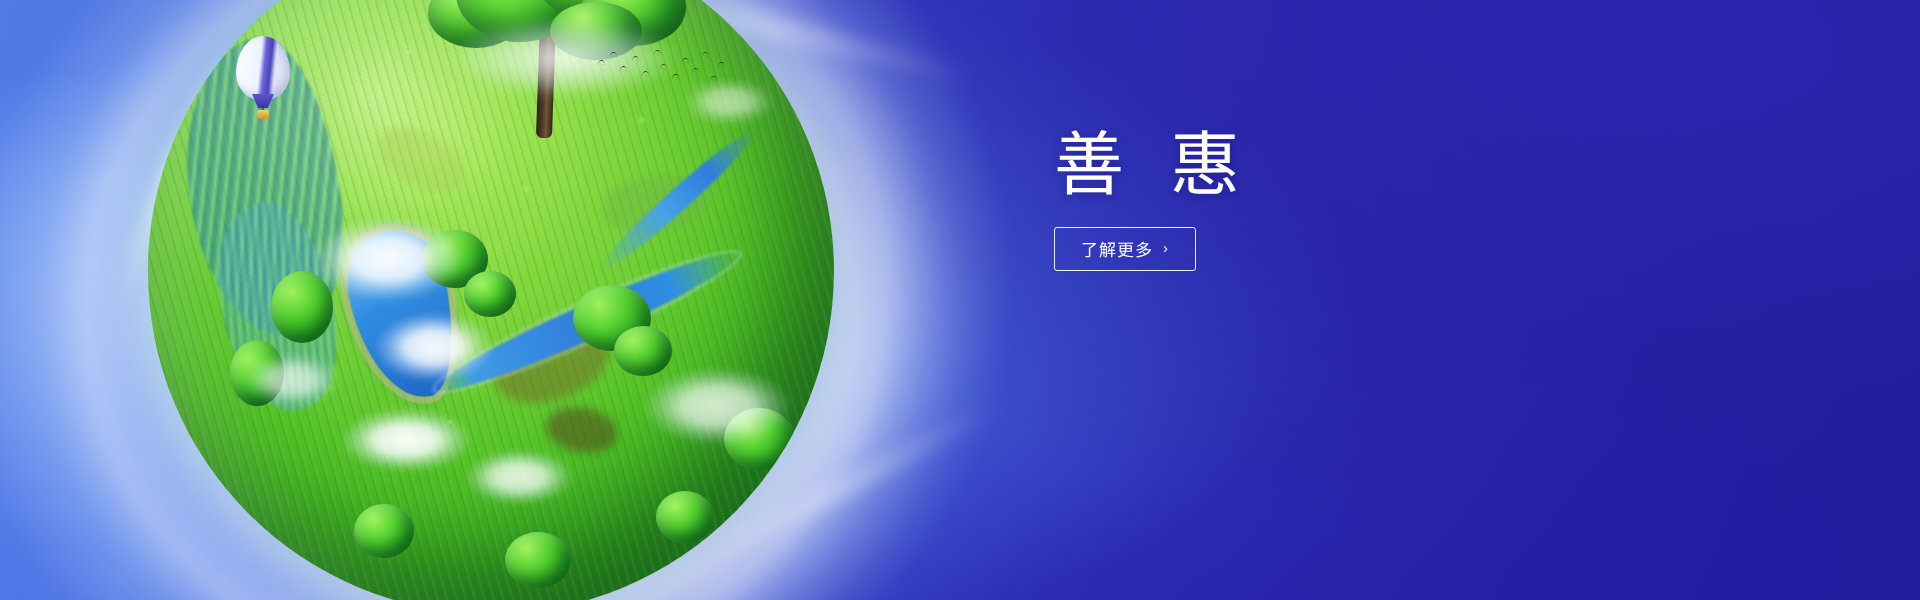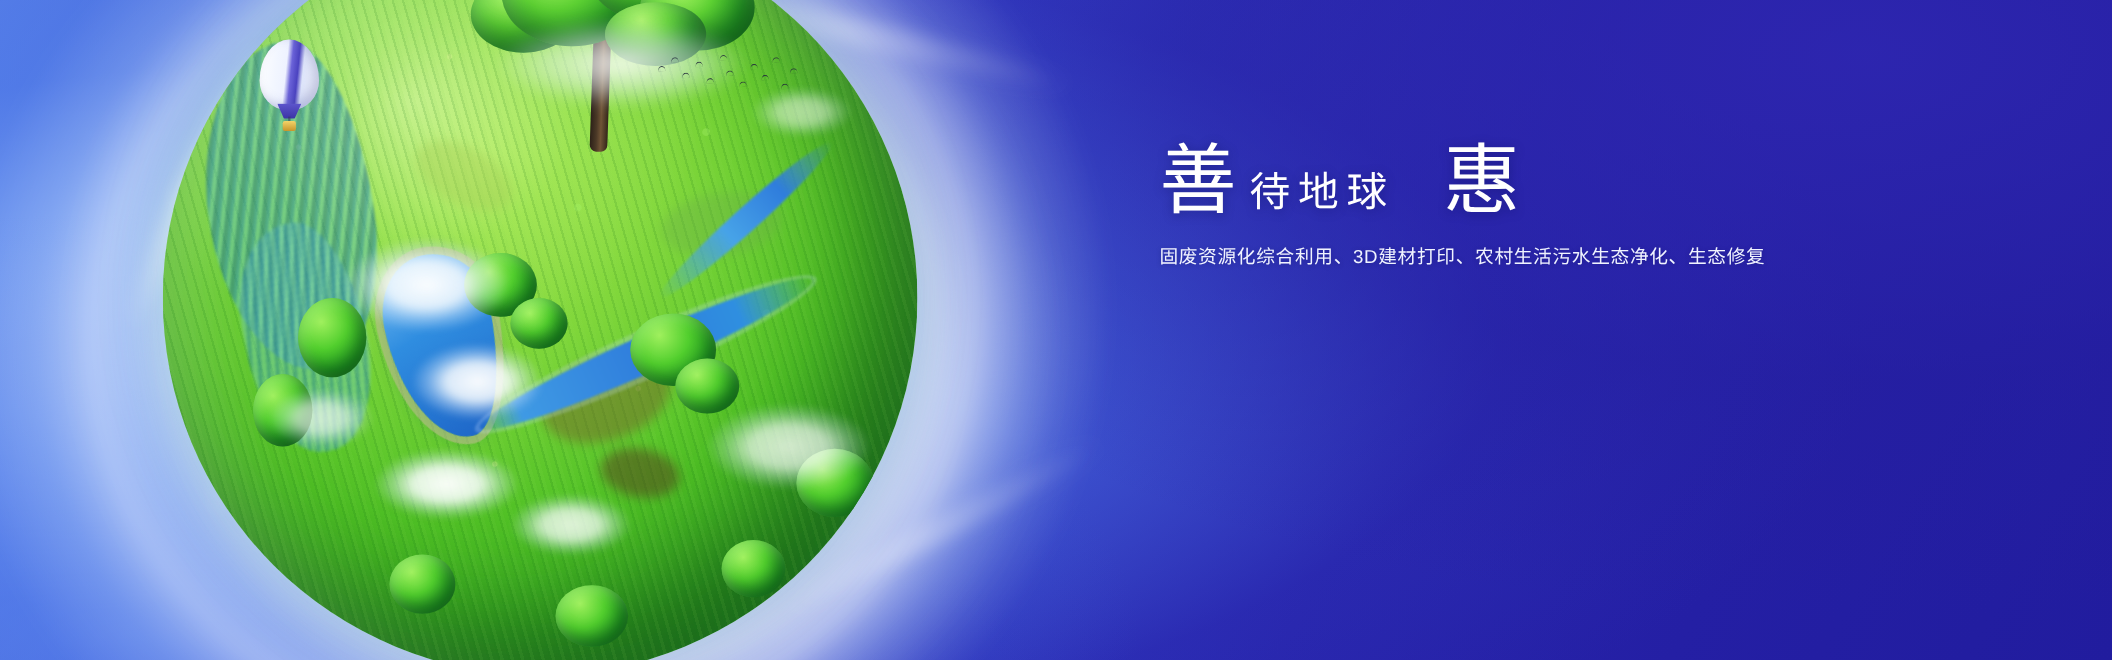--- a/index.html
+++ b/index.html
@@ -564,23 +564,25 @@
     <span class="bird" style="left:96px; top:22px;"></span>
     <span class="bird" style="left:106px;top:6px;"></span>
     <span class="bird" style="left:114px;top:30px;"></span>
     <span class="bird" style="left:122px;top:16px;"></span>
   </div>
 
   <div class="content">
 
     <h1 class="headline">
       <span class="big">善</span>
-      <span class="small">待地球</span>
       <span class="gap"></span>
       <span class="big">惠</span>
     </h1>
 
 
-    <p class="description">固废资源化综合利用、3D建材打印、农村生活污水生态净化、生态修复</p>
-
+
+    <button class="cta">
+      <span>了解更多</span>
+      <span class="chev">›</span>
+    </button>
 
   </div>
 </div>
 
 </body></html>

